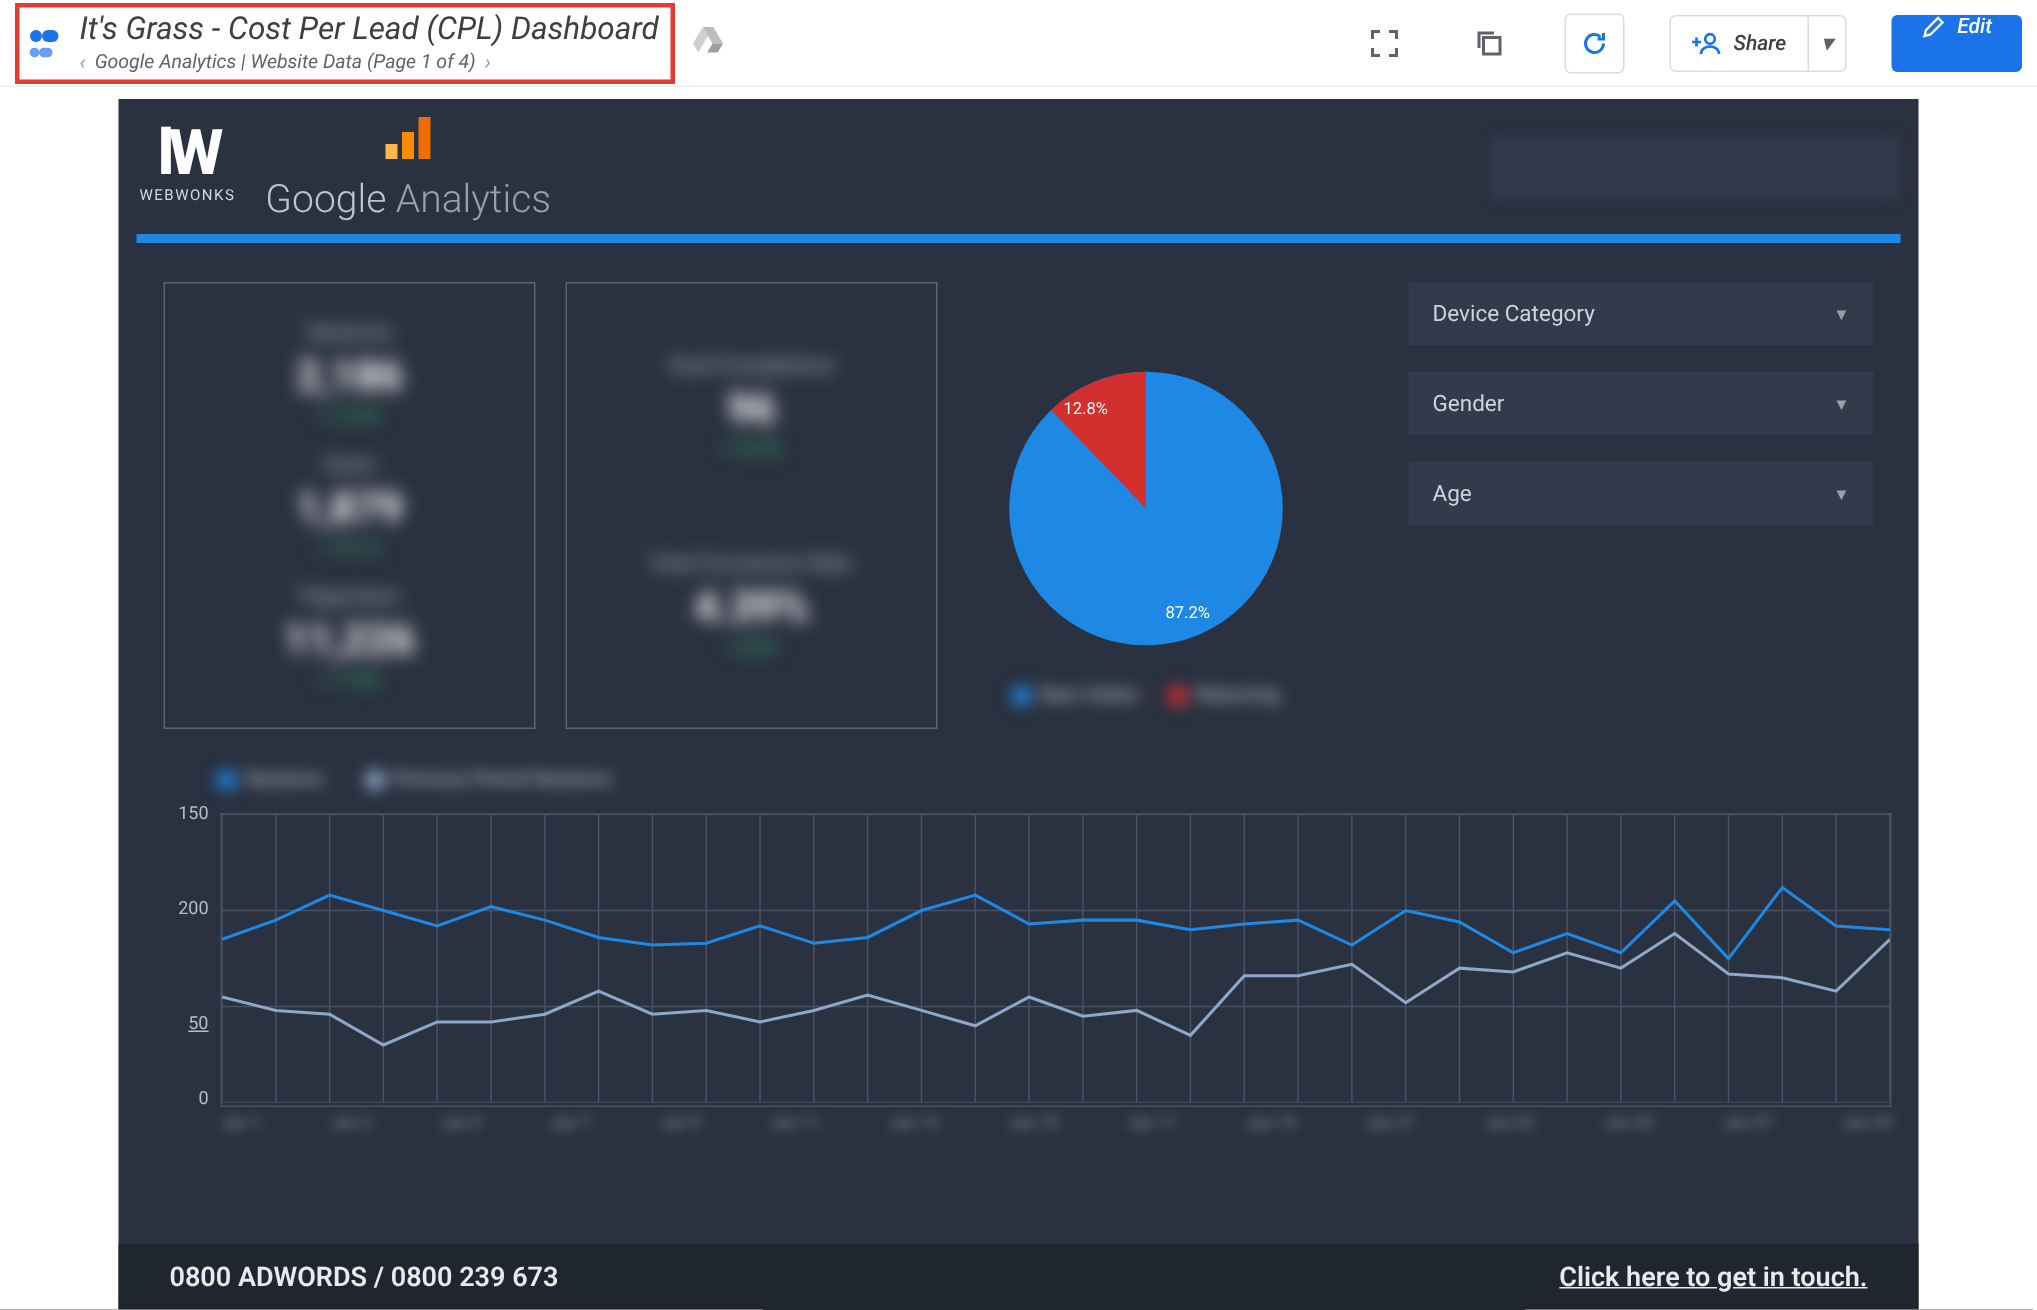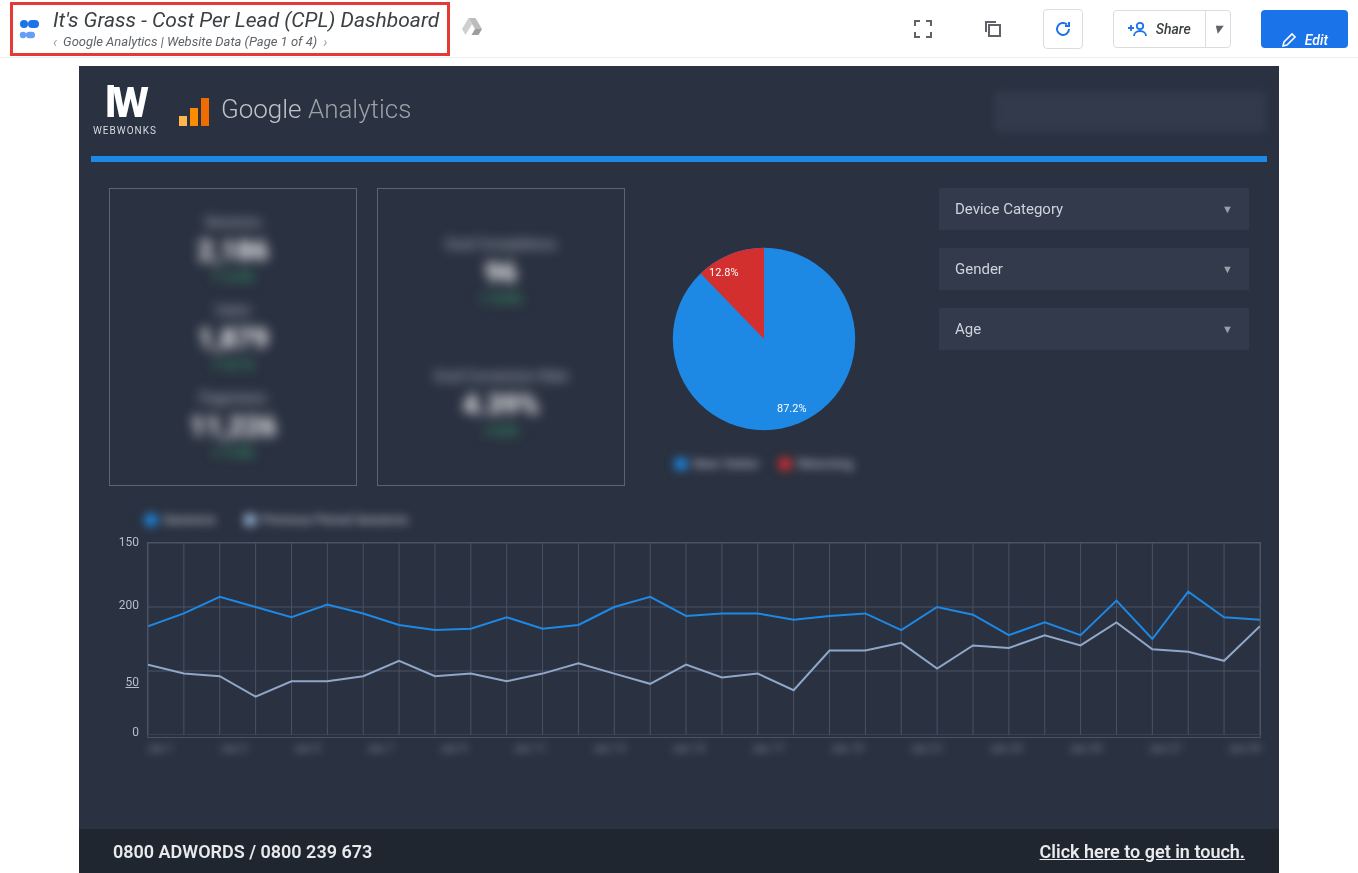--- a/index.html
+++ b/index.html
@@ -13,29 +13,29 @@
   .title-main { font-size:21px; color:#3c4043; font-weight:400; }
   .breadcrumb { display:flex; align-items:center; gap:6px; font-size:13px; color:#5f6368; margin-top:2px; }
   .chev { color:#9aa0a6; font-size:14px; }
   .drive-icon { margin-left:12px; color:#9aa0a6; }
   .toolbar-right { margin-left:auto; display:flex; align-items:center; gap:30px; }
   .icon-btn { width:40px; height:40px; display:flex; align-items:center; justify-content:center; cursor:pointer; border-radius:4px; color:#5f6368; }
   .icon-btn.boxed { border:1px solid #dadce0; }
   .share-group { display:flex; border:1px solid #dadce0; border-radius:4px; height:38px; align-items:center; }
   .share-main { display:flex; align-items:center; gap:8px; padding:0 14px; color:#3c4043; font-size:14px; font-weight:500; cursor:pointer; }
   .share-drop { border-left:1px solid #dadce0; padding:0 8px; cursor:pointer; color:#5f6368; height:100%; display:flex; align-items:center; }
-  .edit-btn { background:#1a73e8; color:#fff; border-radius:4px; height:38px; padding:0 20px; display:flex; align-items:flex-end; gap:8px; font-size:14px; font-weight:500; cursor:pointer; }
+  .edit-btn { background:#1a73e8; color:#fff; border-radius:4px; height:38px; padding:0 20px; display:flex; align-items:flex-start; gap:8px; font-size:14px; font-weight:500; cursor:pointer; }
   
   .canvas-wrap { background:#fff; padding:8px 0 0 0; }
   .report { width:1200px; margin:0 auto; background:#2a3140; position:relative; height:807px; }
   .report-header { height:90px; display:flex; align-items:center; padding:0 14px; gap:20px; position:relative; }
   .ww-logo { text-align:center; }
   .ww-logo .mark { font-size:42px; font-weight:800; color:#fff; letter-spacing:-4px; line-height:0.8; }
   .ww-logo .sub { font-size:10px; letter-spacing:1px; color:#d5d9e0; margin-top:6px; }
-  .ga-block { display:flex; align-items:flex-start; gap:10px; }
+  .ga-block { display:flex; align-items:center; gap:10px;flex-direction:column; }
   .ga-icon { width:34px; height:34px; position:relative; }
   .ga-text { font-size:26px; color:#9aa0a6; font-weight:300; }
   .ga-text .g { color:#bfc3c9; }
   .header-ctrl { position:absolute; right:14px; top:26px; width:270px; height:40px; background:#323a4b; border:1px solid #3d4558; border-radius:3px; filter:blur(4px); }
   .blue-bar { height:6px; background:#1e88e5; margin:0 12px; }
   .content { display:flex; padding:26px 30px 0 30px; gap:24px; }
   .kpi-col { display:flex; gap:20px; }
   .kpi-box { width:248px; height:298px; border:1px solid #5b6374; padding:16px 10px; display:flex; flex-direction:column; align-items:center; justify-content:space-around; }
   .kpi-item { text-align:center; filter:blur(6px); }
   .kpi-label { font-size:14px; color:#b8bec9; margin-bottom:4px; }

